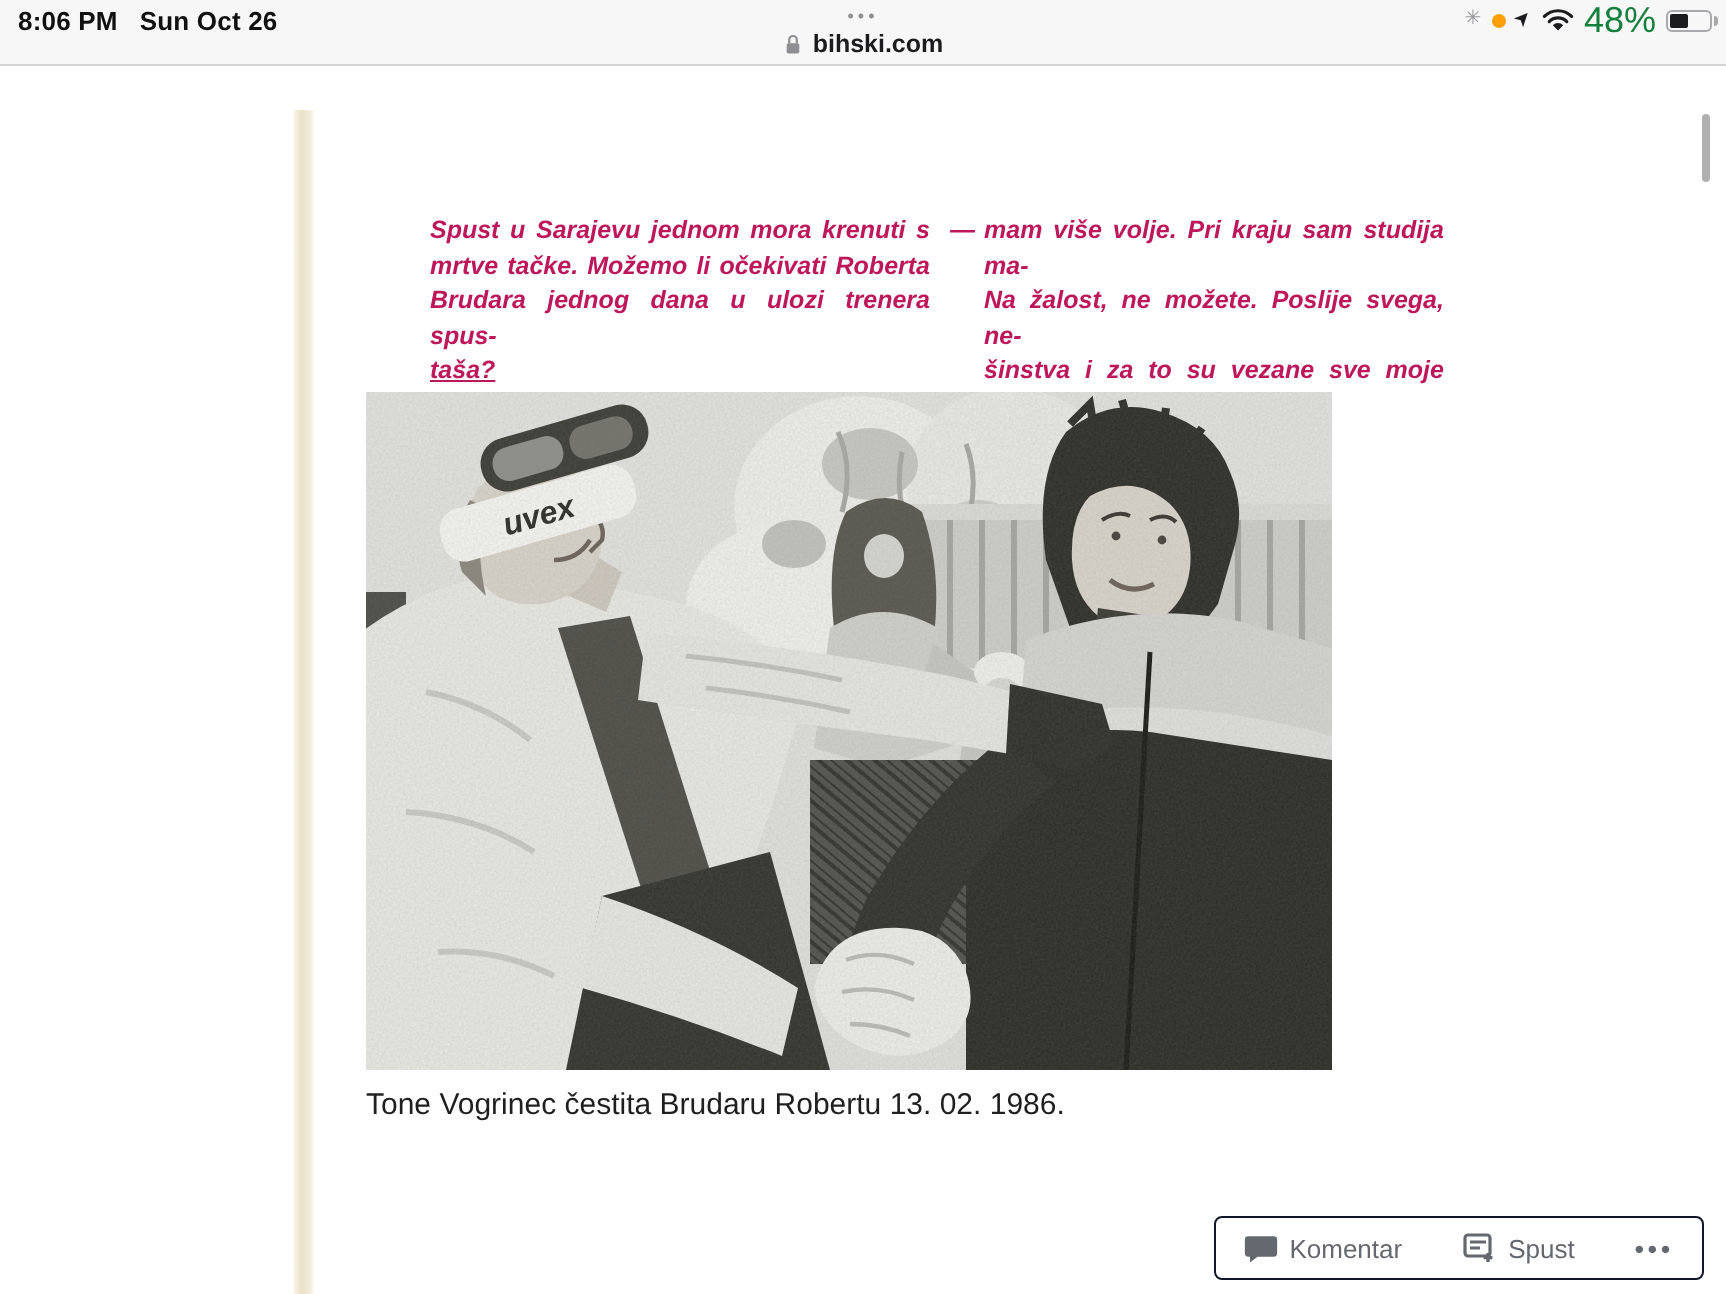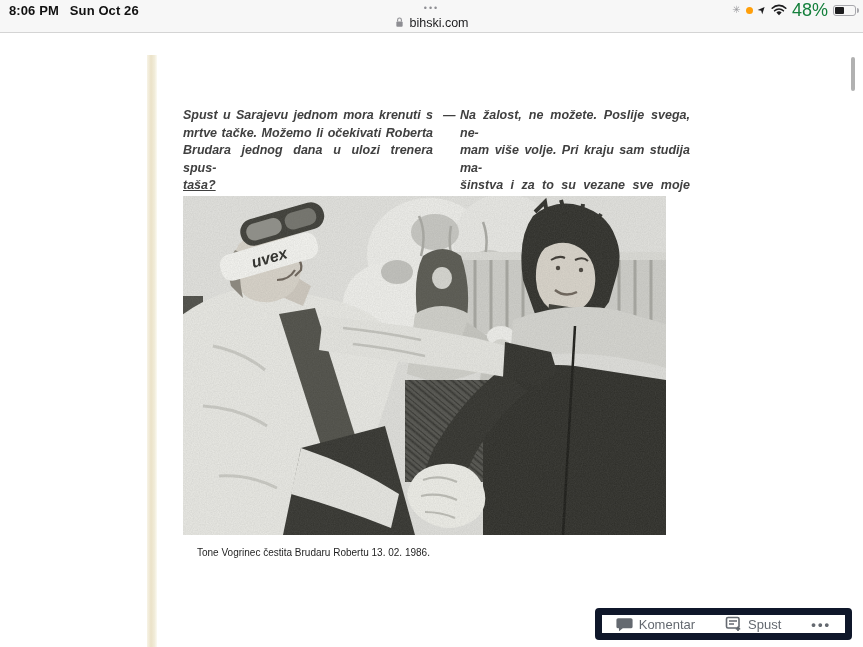--- a/index.html
+++ b/index.html
@@ -12,21 +12,21 @@
   .chrome {
     position:absolute; left:0; top:0; width:863px; height:33px;
     background:#f7f7f7; border-bottom:1px solid #d4d4d4;
   }
   .status-left {
     position:absolute; left:9px; top:3px; font-size:13px; font-weight:700; color:#111;
     letter-spacing:.1px; display:flex; gap:11px;
   }
   .chrome-center { position:absolute; left:0; right:0; top:0; text-align:center; }
   .tab-dots { font-size:9px; color:#8e8e93; letter-spacing:2px; line-height:12px; margin-top:2px; cursor:default; }
-  .url-row { display:inline-flex; gap:4px; margin-top:1px; }
+  .url-row { display:inline-flex; align-items:center; gap:4px; margin-top:1px;font-weight:bold; }
   .url-text { font-size:12.5px; color:#1c1c1e; }
   .status-right {
     position:absolute; right:7px; top:2px; height:16px;
     display:flex; align-items:center; gap:5px;
   }
   .glyph-gray { color:#9a9a9e; font-size:10px; line-height:10px; }
   .orange-dot { width:7px; height:7px; border-radius:50%; background:#ff9f0a; }
   .loc-arrow { color:#1c1c1e; font-size:10px; transform:rotate(-47deg); line-height:10px; }
   .pct { font-size:18px; color:#15803d; }
   .battery { position:relative; width:23px; height:11px; border:1px solid #a8a8ad; border-radius:3px; }
@@ -35,37 +35,37 @@
   .battery-fill { position:absolute; left:1px; top:1px; bottom:1px; width:45%; background:#1c1c1e; border-radius:1px; }
 
   
   .scan-edge {
     position:absolute; left:147px; top:55px; width:10px; bottom:0;
     background:linear-gradient(90deg,#f7f3e6 0%, #ebe2c8 40%, #f1ecd9 75%, #fcfaf2 100%);
   }
   .scrollbar { position:absolute; right:8px; top:57px; width:4px; height:34px; background:#b1b1b1; border-radius:2px; }
 
   .col { position:absolute; top:107px; font-style:italic; font-weight:700; font-size:12.5px;
-    line-height:17.5px; color:#404040; }
+    line-height:17.5px; color:#be185d;margin-left:32px; }
   .col-left { left:183px; width:250px; }
   .col-right { left:443px; width:247px; }
   .col .ln { text-align:justify; text-align-last:justify; }
   .col .ln.last { text-align-last:left;text-decoration:underline; }
   .answer-wrap { position:relative; padding-left:17px; }
   .answer-dash { position:absolute; left:0; top:0; }
 
   .photo { position:absolute; left:183px; top:196px; width:483px; height:339px; }
   .photo svg { display:block; }
 
-  .caption { position:absolute; left:197px; top:544px; font-size:10px; line-height:17px; color:#1f1f1f; }
+  .caption { position:absolute; left:183px; top:544px; font-size:15px; line-height:17px; color:#1f1f1f; }
 
   
   .action-bar {
     position:absolute; right:11px; top:608px; height:32px;
-    background:#fff; border:7px solid #0f172a; border-radius:4px;
+    background:#fff; border:1px solid #0f172a; border-radius:4px;
     display:flex; align-items:center; padding:0 14px; gap:10px;
   }
   .action-item { display:flex; align-items:center; gap:6px; color:#646970; font-size:13px; cursor:pointer; }
   .action-sep { width:10px; }
   .more-dots { color:#646970; font-size:13px; font-weight:700; letter-spacing:2px; cursor:pointer; }
 </style>
 </head>
 <body>
 
 <div id="screen">
@@ -109,22 +109,22 @@
   <div class="col col-left">
     <div class="ln">Spust u Sarajevu jednom mora krenuti s</div>
     <div class="ln">mrtve tačke. Možemo li očekivati Roberta</div>
     <div class="ln">Brudara jednog dana u ulozi trenera spus-</div>
     <div class="ln last">taša?</div>
   </div>
 
   <div class="col col-right">
     <div class="answer-wrap">
       <span class="answer-dash">—</span>
+      <div class="ln">mam više volje. Pri kraju sam studija ma-</div>
       <div class="ln">Na žalost, ne možete. Poslije svega, ne-</div>
-      <div class="ln">mam više volje. Pri kraju sam studija ma-</div>
       <div class="ln">šinstva i za to su vezane sve moje ambici-</div>
       <div class="ln last">je — kaže Robert Brudar.</div>
     </div>
   </div>
 
   <div class="photo">
     <svg viewBox="0 0 483 339" width="483" height="339" preserveAspectRatio="none">
       <defs>
         <filter id="grain" x="0" y="0" width="100%" height="100%">
           <feTurbulence type="fractalNoise" baseFrequency="0.85" numOctaves="2" stitchTiles="stitch"></feTurbulence>

